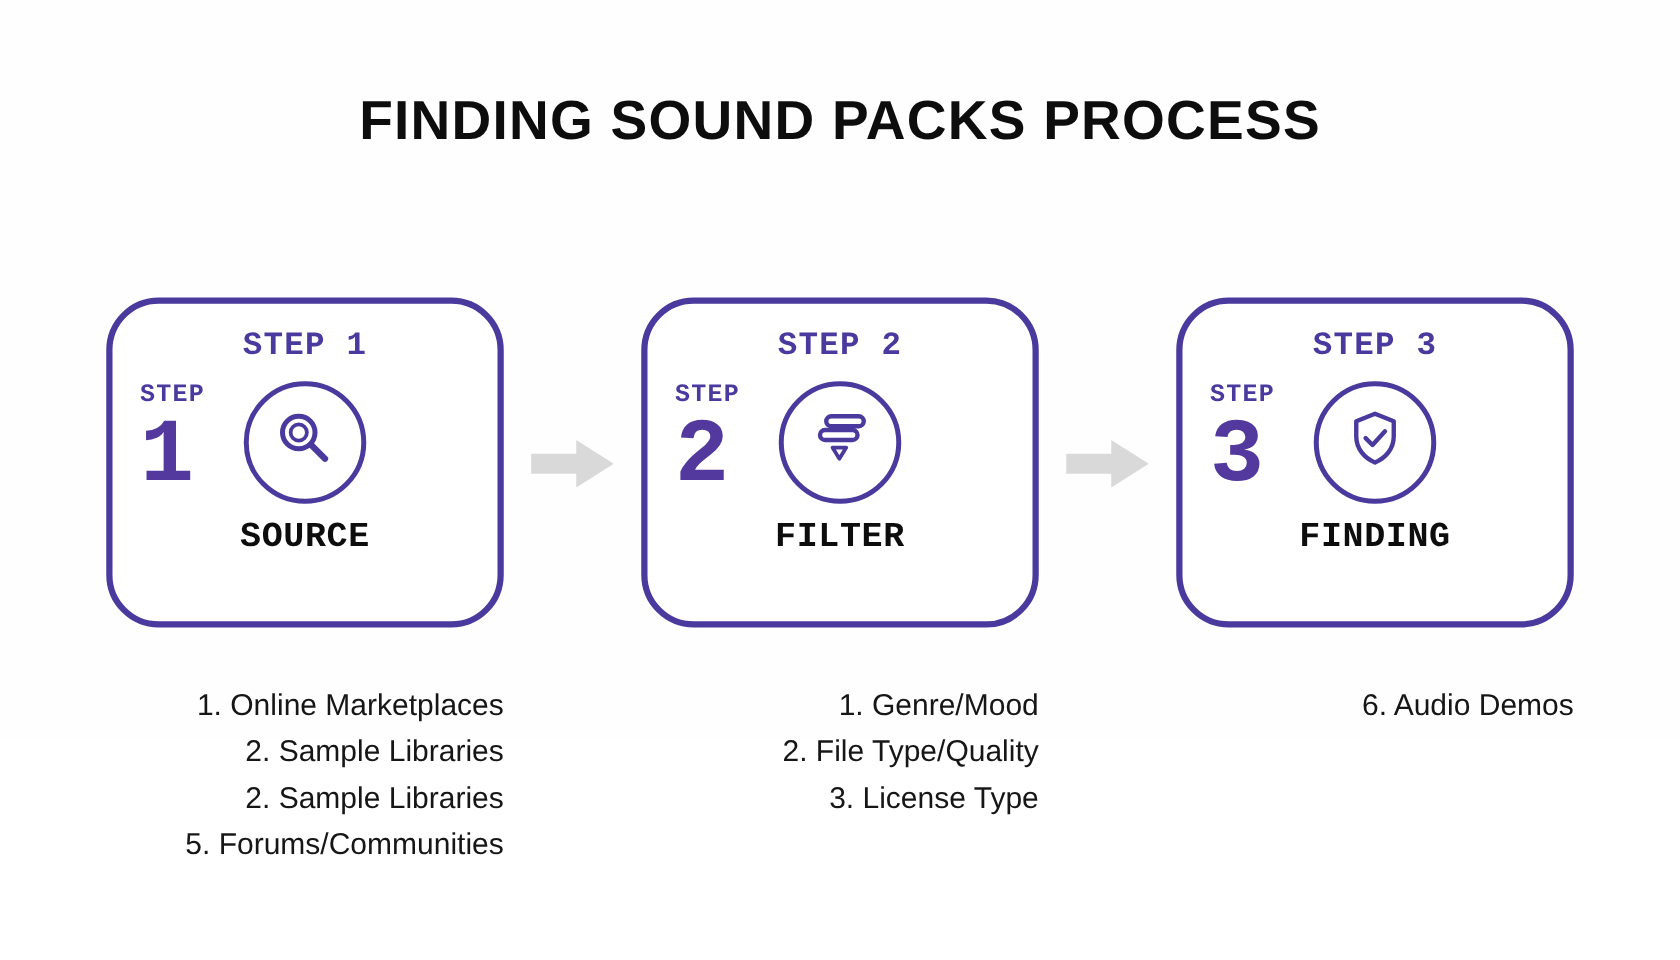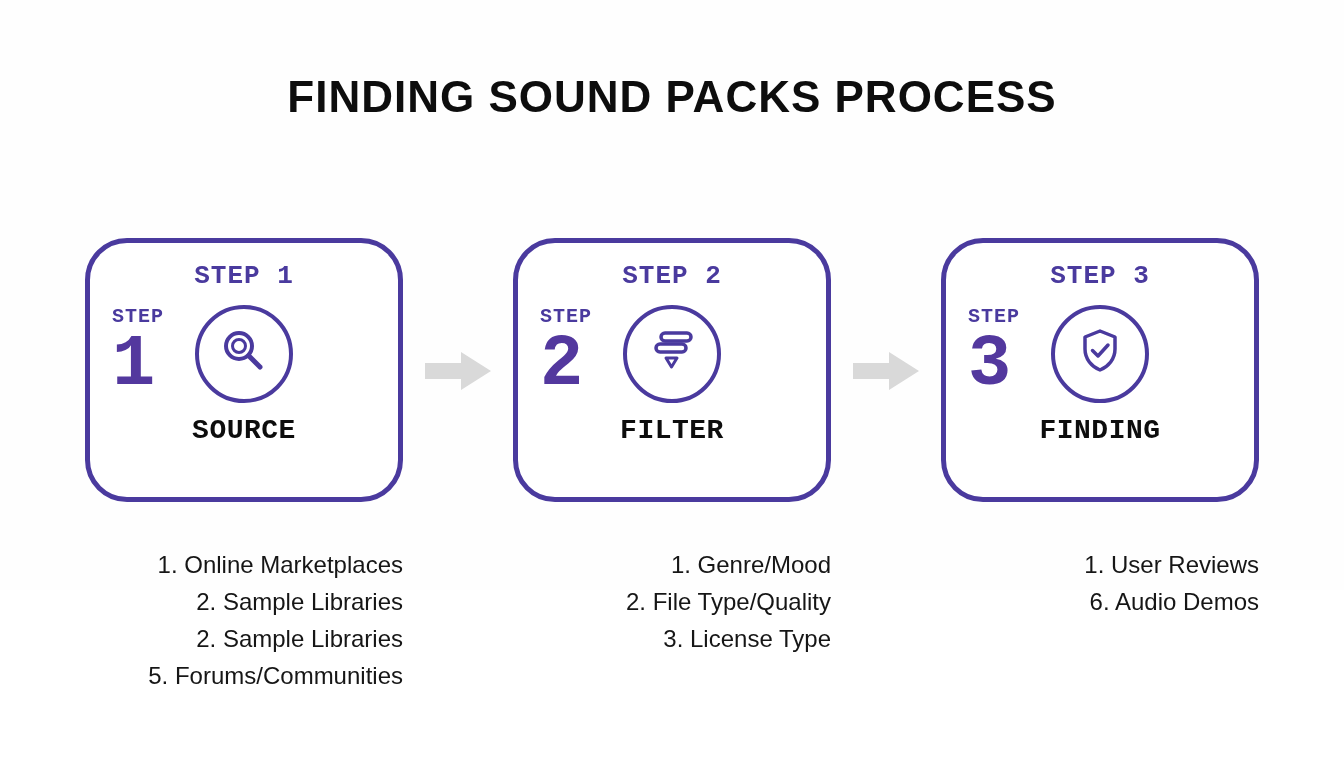--- a/index.html
+++ b/index.html
@@ -187,19 +187,18 @@
           <span>
             <svg width="56" height="56" viewBox="0 0 56 56" fill="none">
               <path d="M28 7 L43 13 V25 C43 35 36.5 42.5 28 46 C19.5 42.5 13 35 13 25 V13 Z" stroke="#4a3a9e" stroke-width="3.5" stroke-linejoin="round"></path>
               <polyline points="20.5,26.5 26,32 36,21" stroke="#4a3a9e" stroke-width="3.5" stroke-linecap="round" stroke-linejoin="round"></polyline>
             </svg>
           </span>
         </div>
         <div class="step-name">FINDING</div>
       </div>
       <ul class="item-list">
-        <li>1. User Reviews</li>
         <li>6. Audio Demos</li>
       </ul>
     </div>
 
   </div>
 </div>
 
 </body></html>

